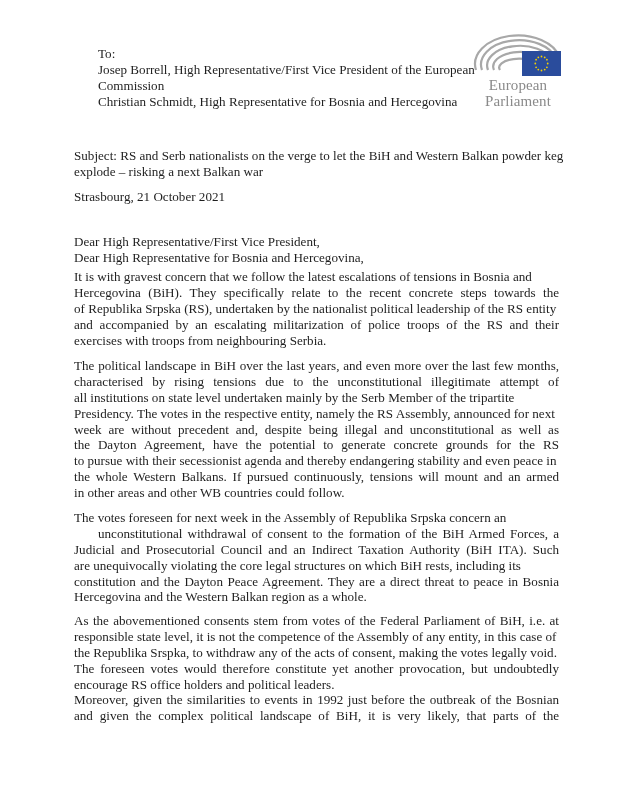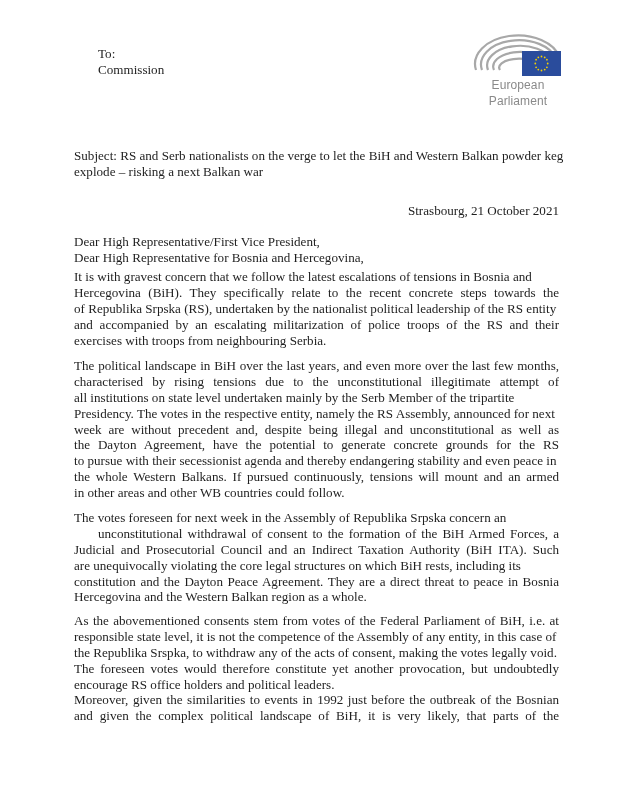--- a/index.html
+++ b/index.html
@@ -11,32 +11,32 @@
     color: #1e1e1e;
     font-size: 13.1px;
     line-height: 15.9px;
   }
   .block { position: absolute; left: 74px; width: 485px; }
   .line { display: block; white-space: nowrap; }
   .just { text-align: justify; text-align-last: left; }
 
   #addressee { top: 46px; margin-left: 24px; }
   #subject { top: 148px; }
-  #place-date { top: 203px; text-align: right; }
+  #place-date { top: 189px; }
   #salutation { top: 234px; }
   #p1 { top: 269px; }
   #p2 { top: 358px; }
   #p3 { top: 510px; }
   #p4 { top: 613px; }
 
   .logo { position: absolute; left: 470px; top: 28px; width: 96px; height: 66px; }
   .logo-text {
     position: absolute; left: 470px; top: 78px; width: 96px;
-    font-family: Liberation Sans, sans-serif;
-    font-size: 12px; color: #8a8a8a; text-align: center; letter-spacing: 0.1px;
+    font-family: Liberation Serif, serif;
+    font-size: 15px; color: #8a8a8a; text-align: center; letter-spacing: 0.1px;
   }
 </style>
 </head>
 <body>
 
 <div class="page">
 
   <svg class="logo" viewBox="0 0 96 66">
     <g fill="none" stroke="#a8a8a8" stroke-width="2.2">
       <path d="M6 42 A42 28 0 0 1 90 30"></path>
@@ -58,21 +58,23 @@
       <circle cx="66.1" cy="39.3" r="0.9"></circle>
       <circle cx="65.3" cy="35.5" r="0.9"></circle>
       <circle cx="66.1" cy="31.7" r="0.9"></circle>
       <circle cx="68.3" cy="29.4" r="0.9"></circle>
     </g>
   </svg>
   <div class="logo-text">European Parliament</div>
 
   <div class="block" id="addressee">
     <span class="line">To:</span>
+    <span class="line">Josep Borrell, High Representative/First Vice President of the European</span>
     <span class="line">Commission</span>
+    <span class="line">Christian Schmidt, High Representative for Bosnia and Hercegovina</span>
   </div>
 
   <div class="block" id="subject">
     <span class="line">Subject: RS and Serb nationalists on the verge to let the BiH and Western Balkan powder keg</span>
     <span class="line">explode – risking a next Balkan war</span>
   </div>
 
   <div class="block" id="place-date">
     <span class="line">Strasbourg, 21 October 2021</span>
   </div>

